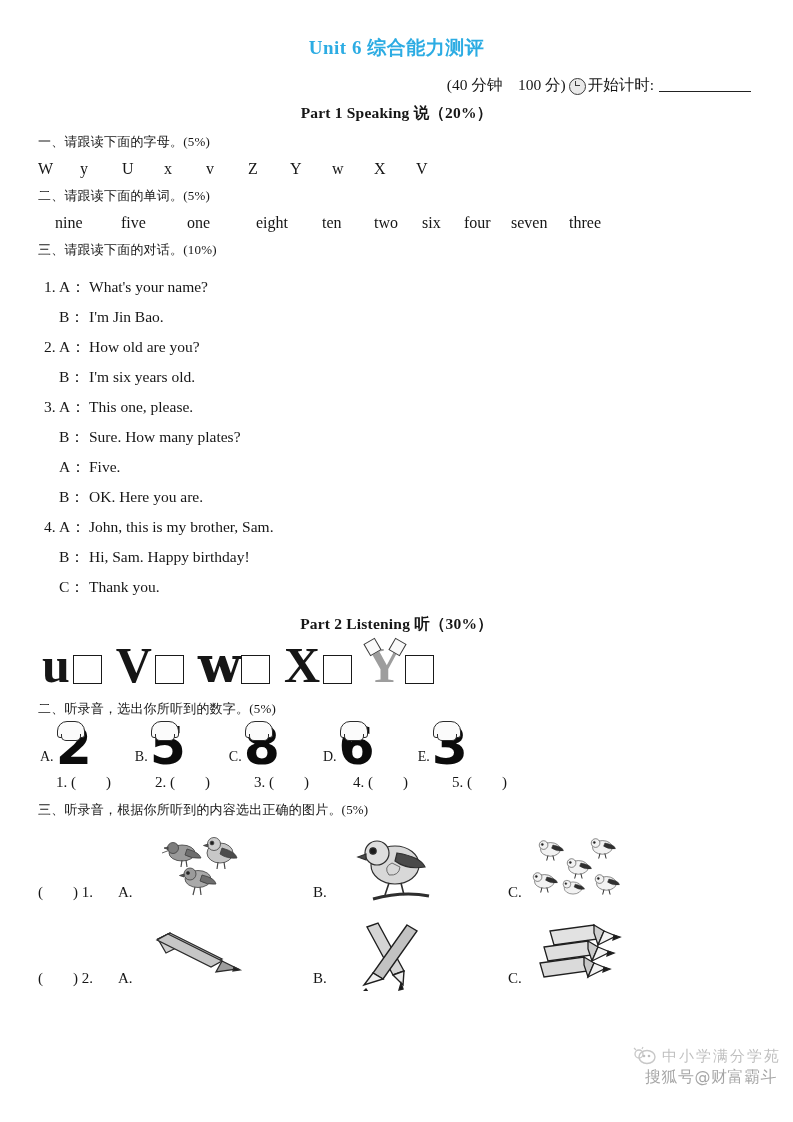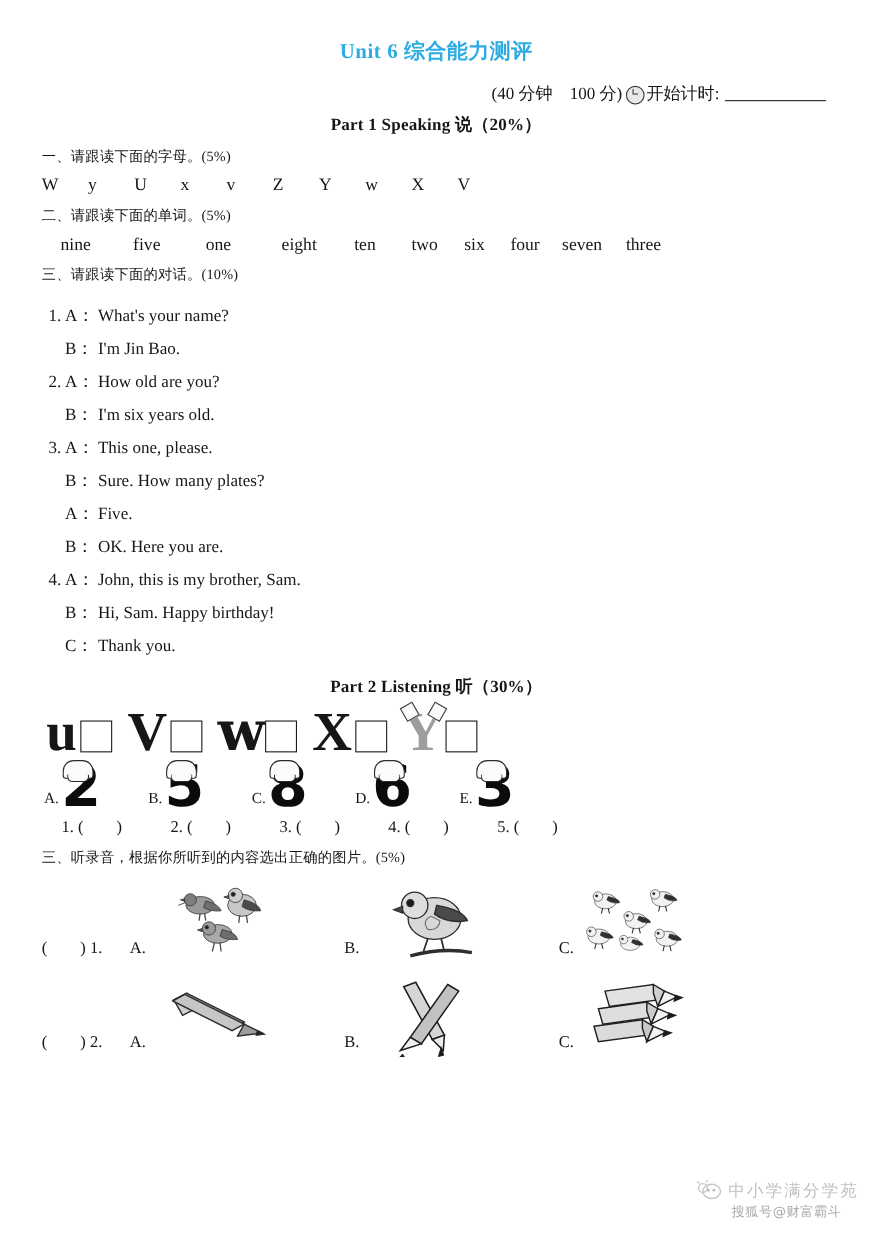--- a/index.html
+++ b/index.html
@@ -267,21 +267,21 @@
     width: 130px;
     height: 72px;
     position: relative;
   }
   .pic-art svg { display: block; }
 
   
   .watermark {
     position: absolute;
     right: 12px;
-    bottom: 0;
+    bottom: 24px;
     width: 196px;
     height: 62px;
     opacity: 0.55;
     display: flex;
     flex-direction: column;
     align-items: flex-end;
     justify-content: center;
   }
   .wm-top {
     display: flex;
@@ -292,26 +292,26 @@
     width: 24px; height: 20px;
     position: relative;
   }
   .wm-text1 {
     font-size: 15px;
     color: #8c8c8c;
     letter-spacing: 2px;
     font-family: "DejaVu Sans", sans-serif;
   }
   .wm-text2 {
-    font-size: 12px;
+    font-size: 16px;
     color: #5d5d5d;
     letter-spacing: 0.5px;
     font-family: "DejaVu Sans", sans-serif;
     margin-top: 1px;
-    margin-right: 16px;
+    margin-right: 4px;
   }
 </style>
 </head>
 <body>
 
 <div class="page">
 
   <div class="title">Unit 6 综合能力测评</div>
 
   <div class="meta-line">
@@ -428,20 +428,21 @@
     <div class="bl-item">
       <span class="bl-glyph">X</span>
       <span class="bl-box"></span>
     </div>
     <div class="bl-item">
       <span class="bl-glyph pencil">Y</span>
       <span class="bl-box"></span>
     </div>
   </div>
 
+  <div class="sec-q" style="padding-top:12px">二、听录音，选出你所听到的数字。(5%)</div>
   <div class="numbers">
     <div class="num-item">
       <span class="num-label">A.</span>
       <span class="num-glyph"><span class="snowcap"></span><span>2</span></span>
     </div>
     <div class="num-item">
       <span class="num-label">B.</span>
       <span class="num-glyph"><span class="snowcap"></span><span>5</span></span>
     </div>
     <div class="num-item">

